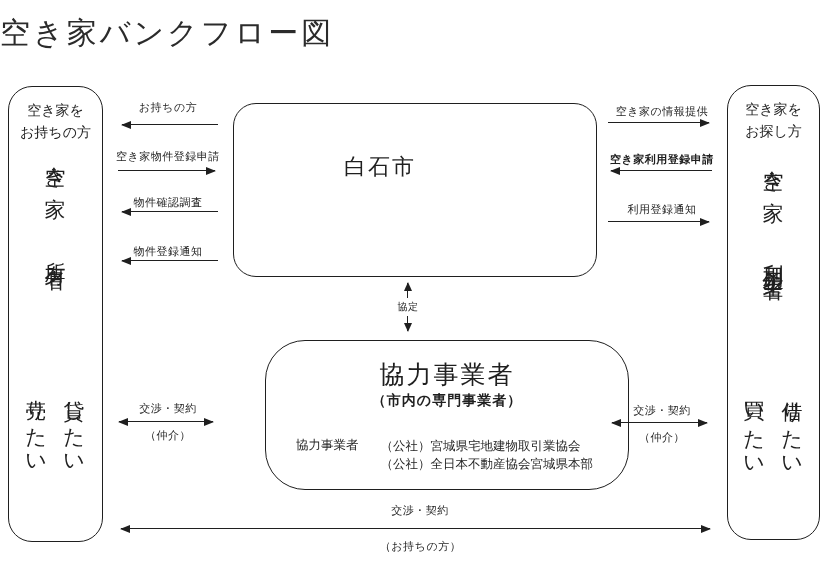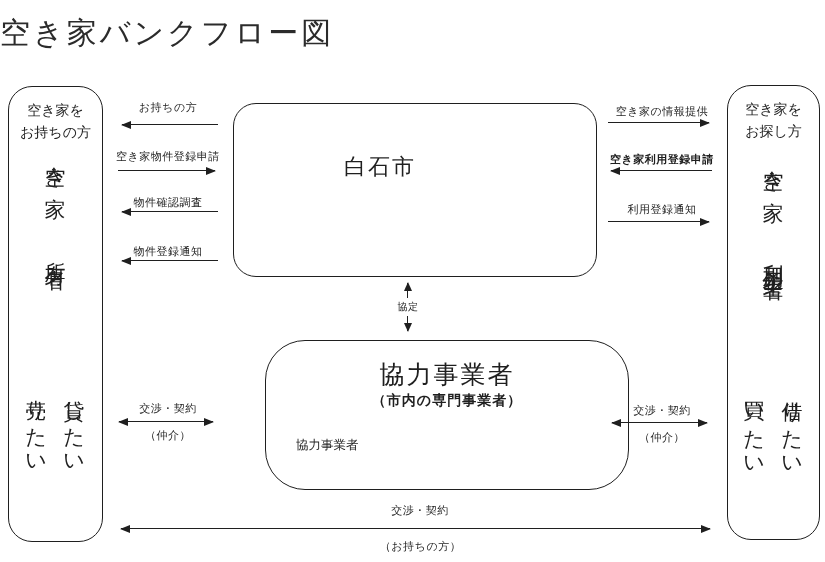--- a/index.html
+++ b/index.html
@@ -143,20 +143,24 @@
     <div class="bank-text">
       <div>白石市</div>
     </div>
   </div>
 
   <div class="box" id="partner-box">
     <div class="pt">協力事業者</div>
     <div class="ps">（市内の専門事業者）</div>
     <div class="porgs">
       <div class="lbl">協力事業者</div>
+      <div class="list">
+        <div>（公社）宮城県宅地建物取引業協会</div>
+        <div>（公社）全日本不動産協会宮城県本部</div>
+      </div>
     </div>
   </div>
 
   <div class="albl" id="la1-label">お持ちの方</div>
   <div class="harrow hl" id="la1-arrow"></div>
 
   <div class="albl" id="la2-label">空き家物件登録申請</div>
   <div class="harrow hr" id="la2-arrow"></div>
 
   <div class="albl" id="la3-label">物件確認調査</div>

